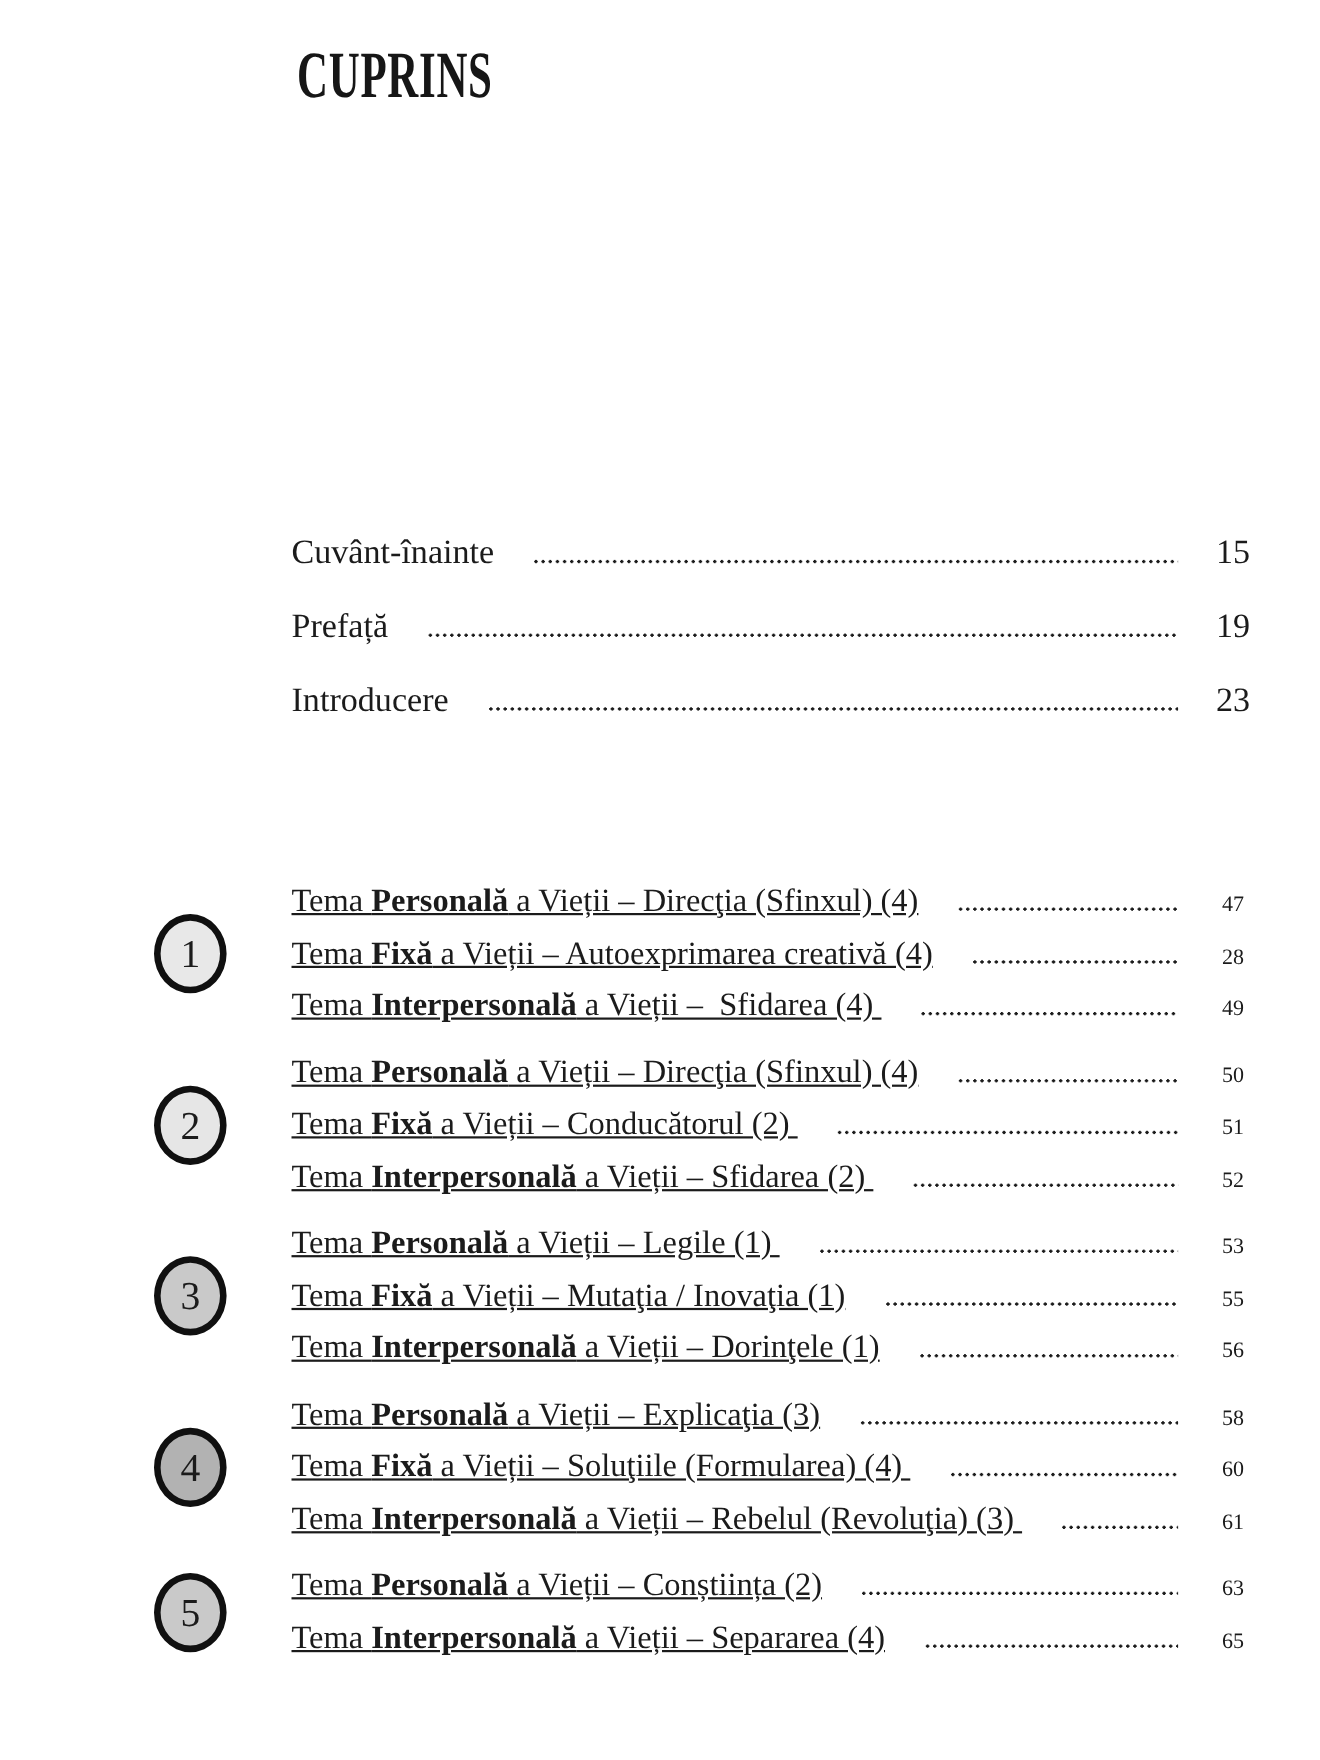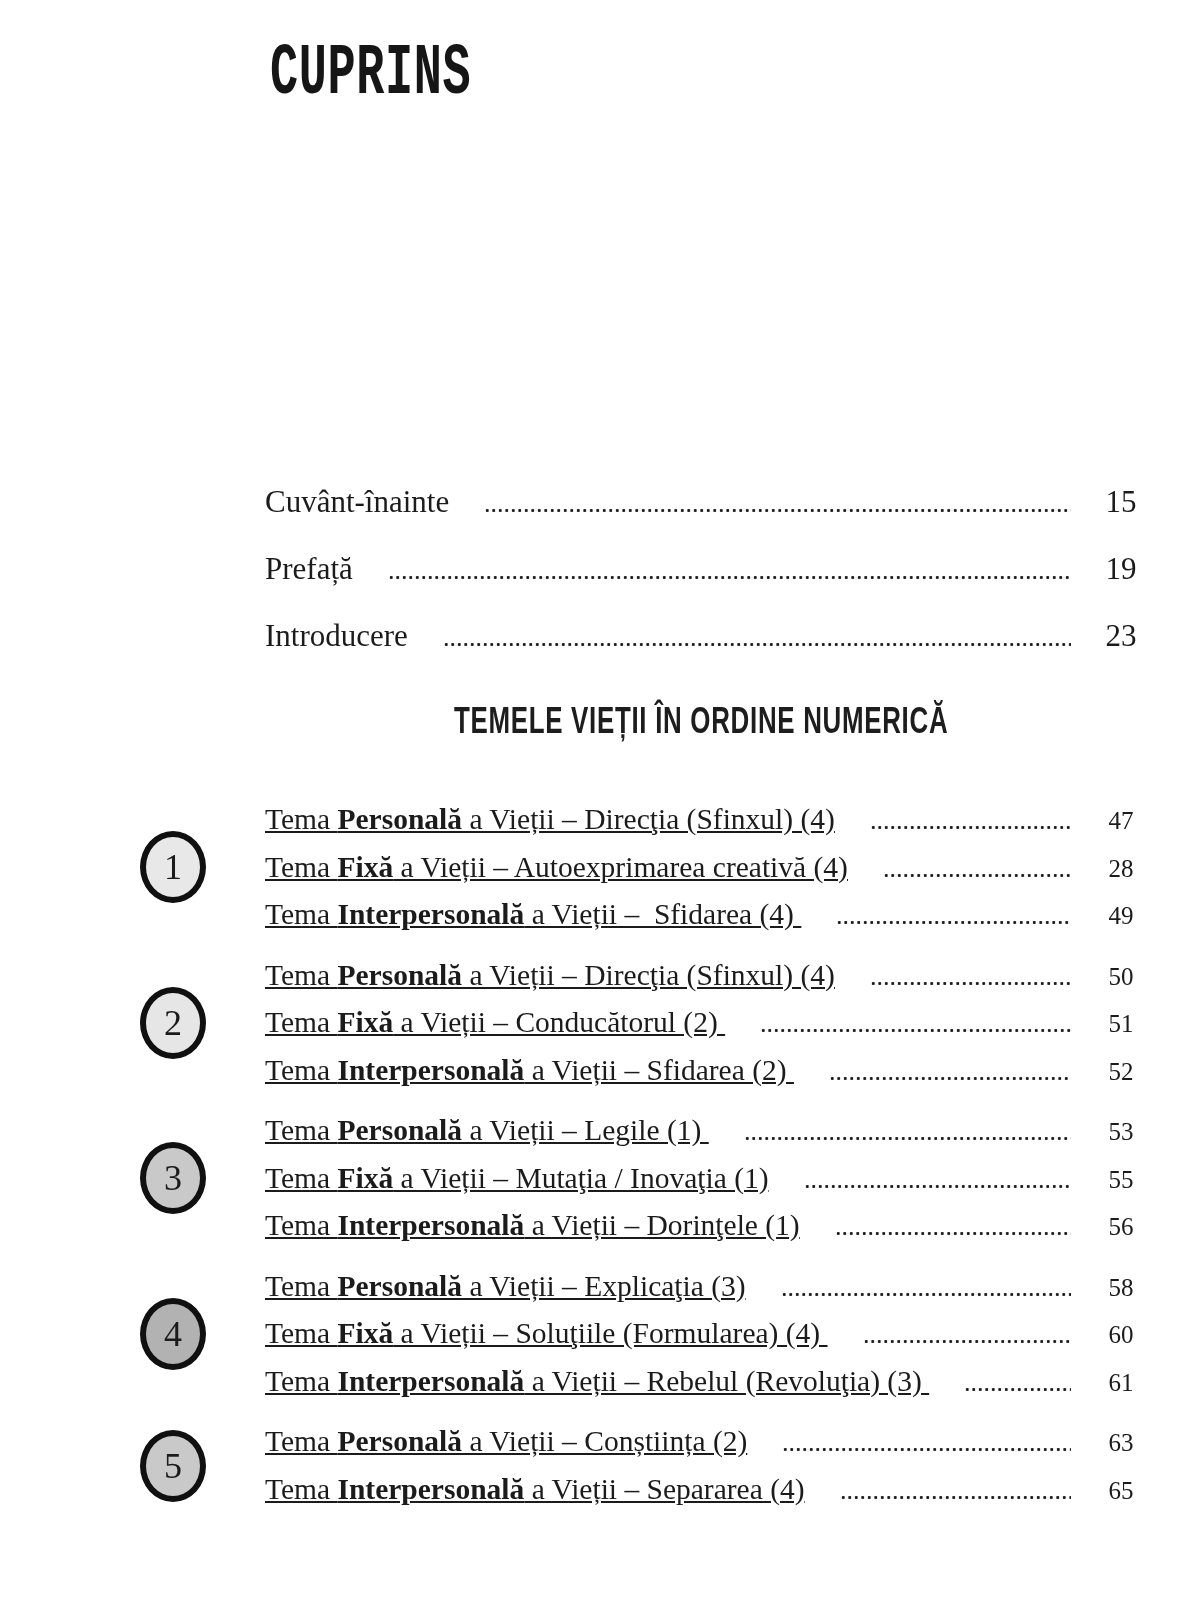--- a/index.html
+++ b/index.html
@@ -10,23 +10,23 @@
     background: #ffffff;
     color: #1b1b1b;
     font-family: "Liberation Serif", serif;
     overflow: hidden;
   }
   
   .title {
     position: absolute;
     left: 270px;
     top: 20px;
-    font-family: Liberation Mono, monospace;
+    font-family: Liberation Serif, serif;
     font-weight: 700;
-    font-size: 72px;
+    font-size: 60px;
     line-height: 1.0;
     color: #161616;
     white-space: nowrap;
     margin-top: 18px;
   }
   .condense-title {
     display: inline-block;
     transform: scaleX(0.65);
     transform-origin: 0 0;
     letter-spacing: 1px;
@@ -105,21 +105,21 @@
     border: 6px solid #101010;
     border-radius: 50%;
     display: flex;
     align-items: center;
     justify-content: center;
     font-size: 36px;
     color: #1b1b1b;
   }
   .entries { flex: 1 1 auto; }
   .toc-row .t { font-size: 29.5px; line-height: 47.5px; text-decoration: underline; }
-  .toc-row .pg { font-size: 25px; }
+  .toc-row .pg { font-size: 20px; }
   .t b { font-weight: 700; }
 </style>
 </head>
 <body>
 
 <div class="page">
 
   <h1 class="title"><span class="condense-title">CUPRINS</span></h1>
 
   <div class="front-matter">
@@ -133,21 +133,20 @@
       <span class="leader"></span>
       <span class="pg">19</span>
     </div>
     <div class="row fm-row">
       <span class="t">Introducere</span>
       <span class="leader"></span>
       <span class="pg">23</span>
     </div>
   </div>
 
-  <div class="heading"><span class="condense-heading">TEMELE VIEȚII ÎN ORDINE NUMERICĂ</span></div>
 
   <div class="toc">
 
     <div class="group">
       <div class="gutter">
         <div class="circle" style="background-color: rgb(232, 232, 232);">
           <span>1</span>
         </div>
       </div>
       <div class="entries">

